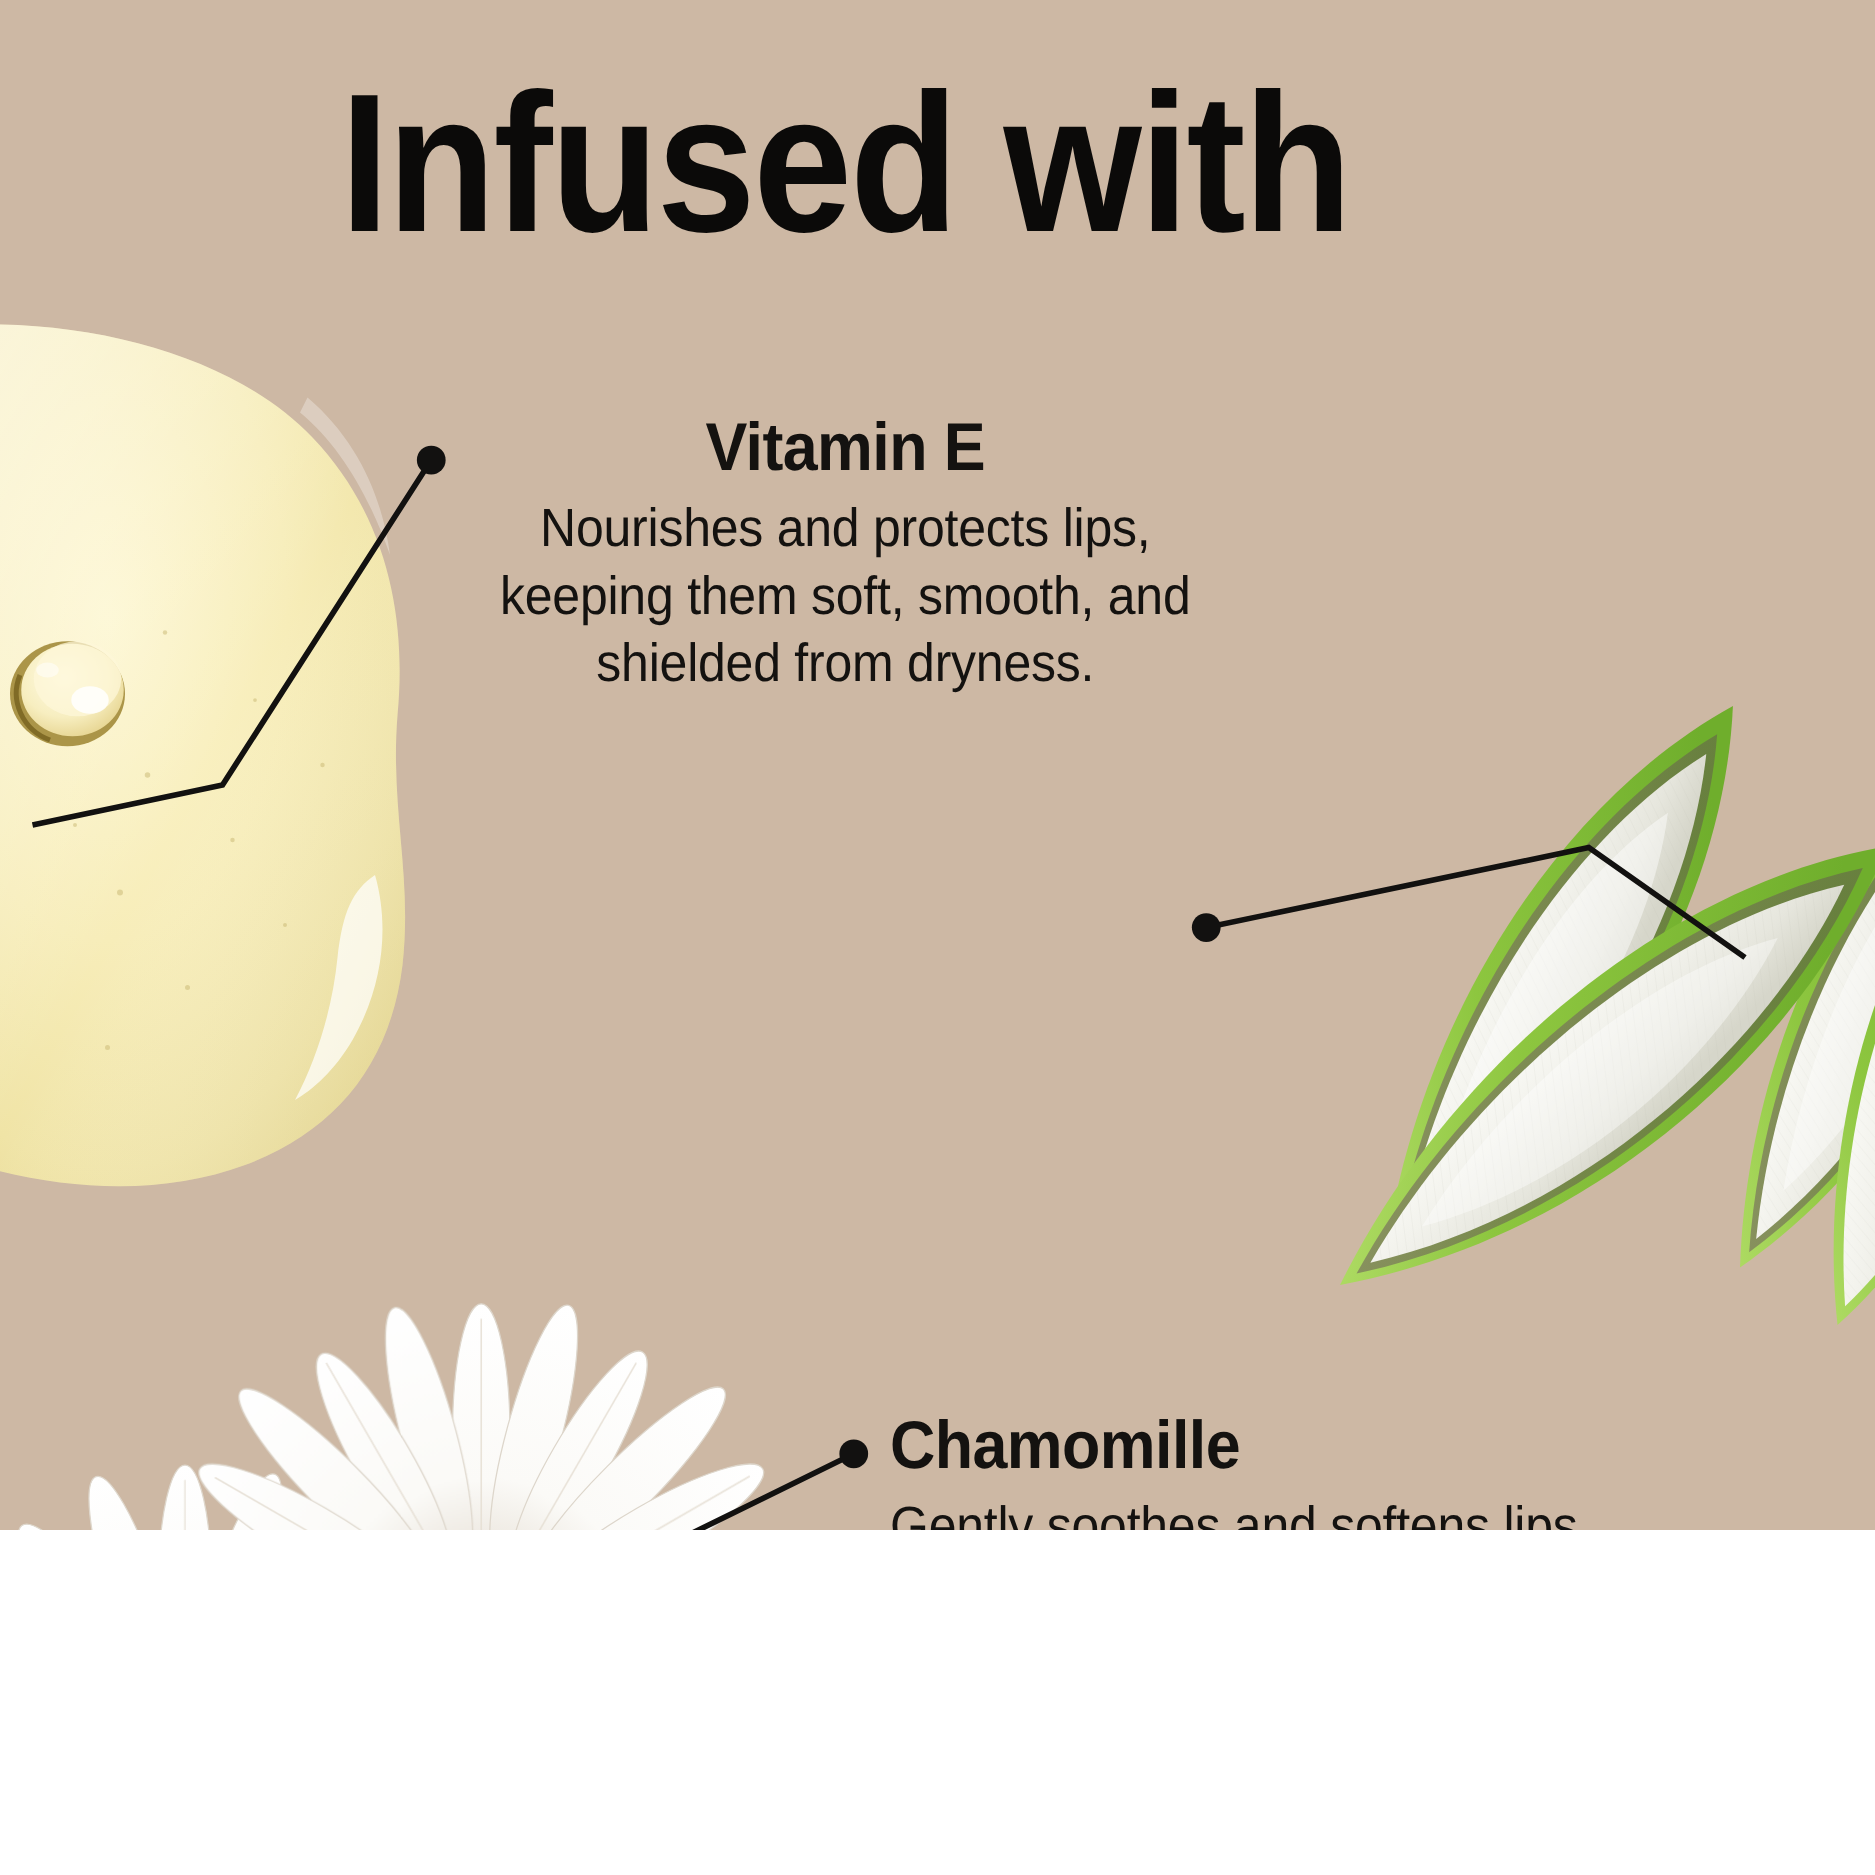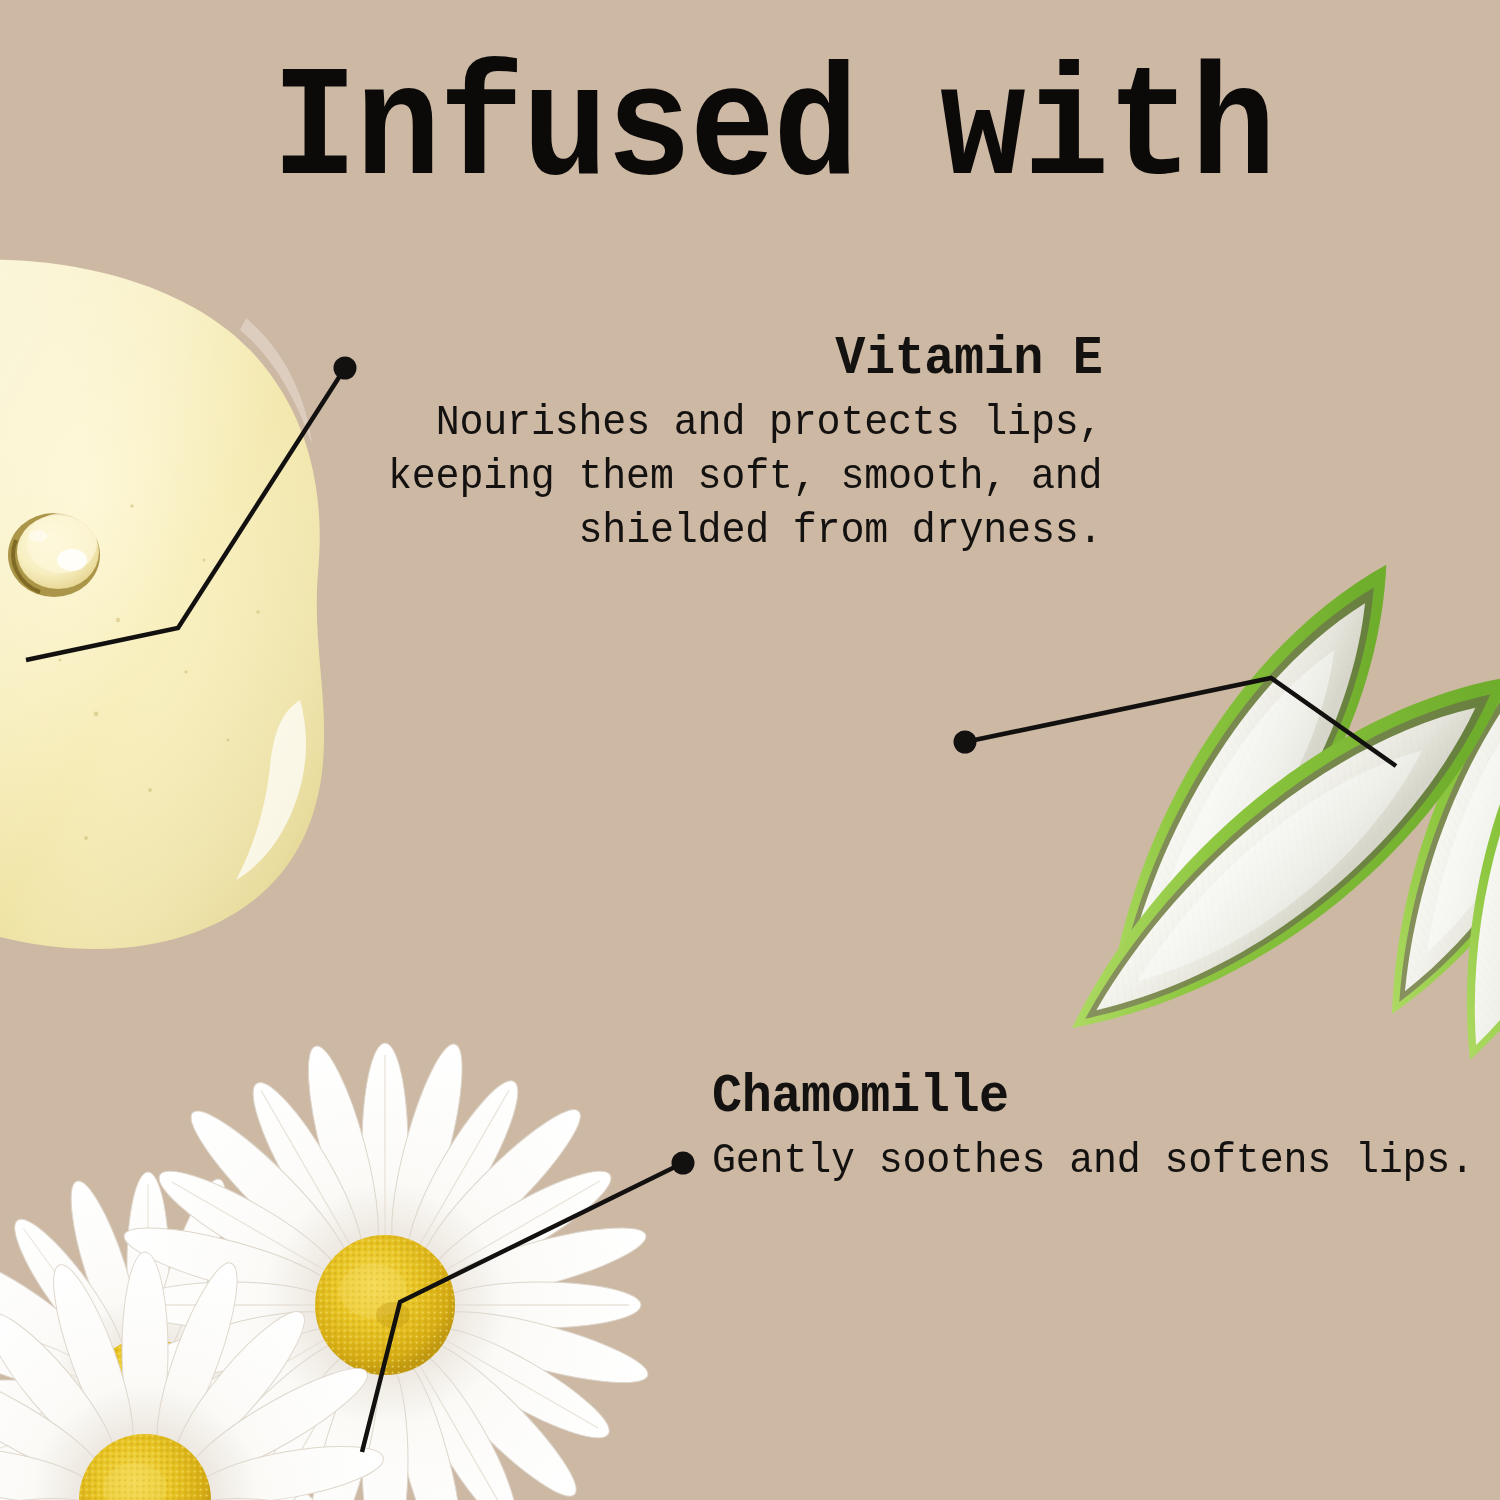--- a/index.html
+++ b/index.html
@@ -4,24 +4,23 @@
 <title>Infused with</title>
 <style>
   * { margin:0; padding:0; box-sizing:border-box; }
   html, body {
     width:1500px; height:1500px;
     overflow:hidden;
     font-family:"Liberation Sans", sans-serif;
   }
   #stage {
     position:relative;
-    width:1500px; height:1500px;
+    width:1500px; height:1224px;
     background:#cdb8a4;
     overflow:hidden;
-    font-family:Liberation Mono, monospace;
   }
   #art { position:absolute; inset:0; width:1500px; height:1500px; }
   #overlay {
     position:absolute; inset:0;
     width:1500px; height:1500px;
     pointer-events:none;
   }
 
   
   .title {
@@ -49,31 +48,31 @@
   .c-body {
     font-weight:400;
     font-size:43px;
     line-height:1.26;
     letter-spacing:-0.2px;
     transform:scaleX(0.93);
   }
   .c-body div { white-space:nowrap; }
 
   
-  #callout-vitamin-e { left:388px; top:331px; text-align:right; }
+  #callout-vitamin-e { left:400px; top:331px; text-align:center; }
   #callout-vitamin-e .c-head { transform-origin:left top; }
   #callout-vitamin-e .c-body { transform-origin:left top; margin-top:10px; }
 
   
   #callout-aloe { left:260px; top:708px; width:700px; text-align:center; }
   #callout-aloe .c-head { text-align:right; transform-origin:right top; }
   #callout-aloe .c-body { transform-origin:center top; margin-top:12px; }
 
   
-  #callout-chamomille { left:712px; top:1069px; text-align:left; }
+  #callout-chamomille { left:712px; top:1129px; text-align:left; }
   #callout-chamomille .c-head { transform-origin:left top; }
   #callout-chamomille .c-body { transform-origin:left top; margin-top:10px; }
 </style>
 </head>
 <body>
 
 <div id="stage" style="background: rgb(205, 184, 164);">
 
   <svg id="art" viewBox="0 0 1500 1500" xmlns="http://www.w3.org/2000/svg">
     <defs>

